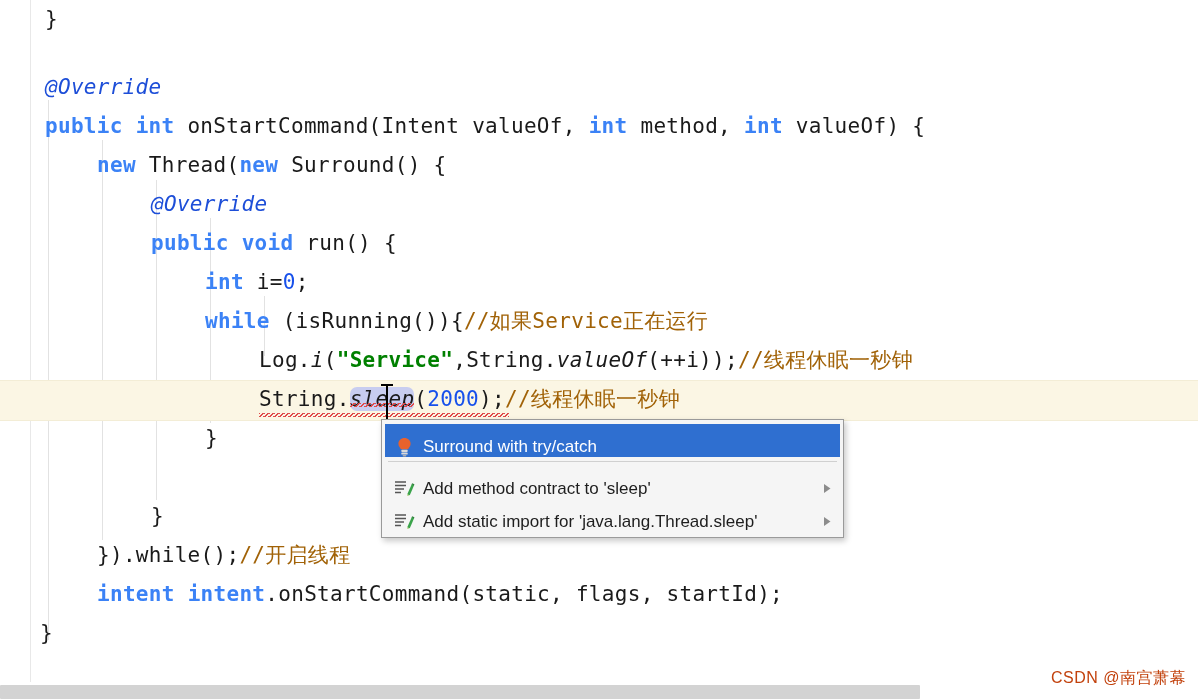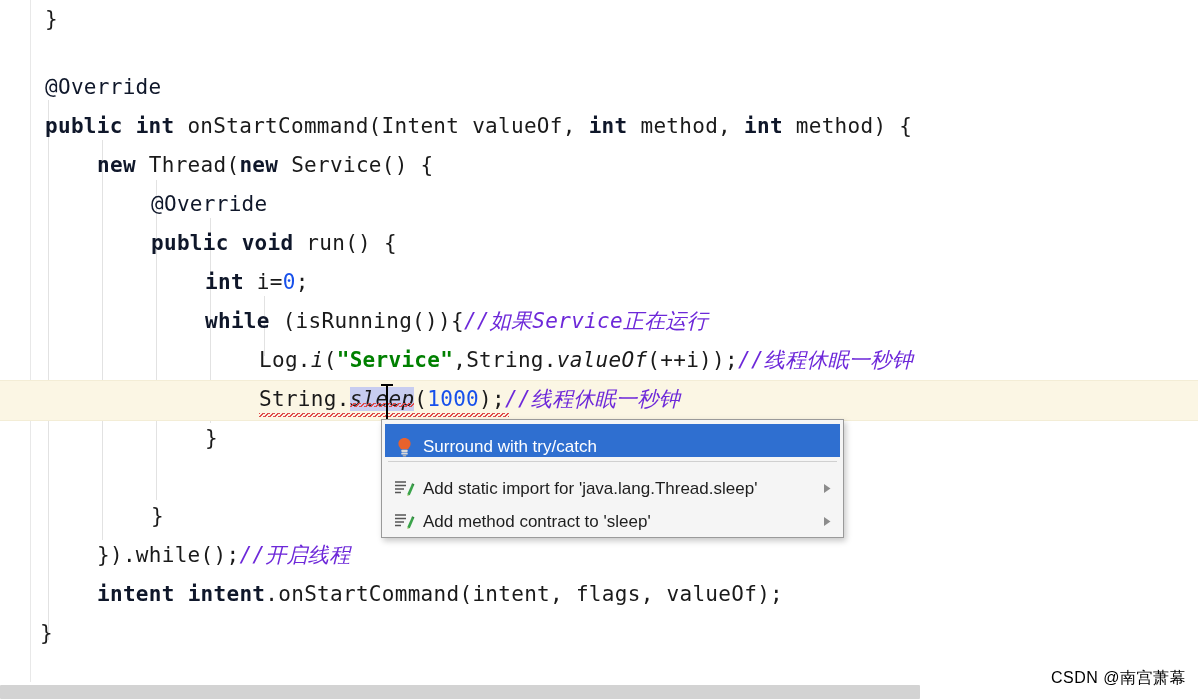--- a/index.html
+++ b/index.html
@@ -59,36 +59,37 @@
     width: 1198px;
     height: 39px;
     line-height: 39px;
     white-space: pre;
     font-family: "DejaVu Sans Mono", "Liberation Mono", monospace;
     font-size: 21px;
     color: #1a1a1a;
     letter-spacing: 0.3px;
   }
 
-  .kw   { color: #0f172a; font-weight: bold; }
+  .kw   { color: #3b82f6; font-weight: bold; }
   .plain{ color: #1a1a1a; }
   .num  { color: #1750eb; }
   .str  { color: #008000; font-weight: bold; }
-  .ann  { color: #0f172a; }
-  .cmt  { color: #6d28d9; font-style: italic; }
+  .ann  { color: #1d4ed8; font-style: italic; }
+  .cmt  { color: #a16207; }
   .mth  { color: #1a1a1a; font-style: italic; }
 
   
   .sel {
     background: #c8cdf0;
   }
   
   .err {
     position: relative;
     text-decoration: none;
+    border-radius: 7px;
   }
   .err::after {
     content: "";
     position: absolute;
     left: 0; right: 0;
     bottom: 4px;
     height: 4px;
     background-image:
       repeating-linear-gradient(135deg,
         #e04a4a 0px, #e04a4a 1.4px,
@@ -190,21 +191,21 @@
     background: #d3d3d3;
     border-radius: 1px;
   }
 
   
   #watermark {
     position: absolute;
     right: 12px; top: 668px;
     font-family: "Liberation Sans", sans-serif;
     font-size: 16px;
-    color: #000000;
+    color: #c2410c;
     letter-spacing: 0.5px;
     z-index: 20;
     white-space: nowrap;
   }
 </style>
 </head>
 <body>
 
 <div id="editor">
 
@@ -216,32 +217,32 @@
       <div class="indent-guide" style="left: 156px; top: 180px; height: 320px;"></div>
       <div class="indent-guide" style="left: 210px; top: 218px; height: 205px;"></div>
       <div class="indent-guide" style="left: 264px; top: 296px; height: 60px;"></div>
     </div>
 
   <div class="caret-line" style="top:380px;"></div>
 
   <div id="code-lines">
       <div class="code-line" style="top: 0px; padding-left: 45px;"><span class="plain">}</span></div>
       <div class="code-line" style="top: 68px; padding-left: 45px;"><span class="ann">@Override</span></div>
-      <div class="code-line" style="top: 107px; padding-left: 45px;"><span class="kw">public</span><span class="plain"> </span><span class="kw">int</span><span class="plain"> onStartCommand(Intent valueOf, </span><span class="kw">int</span><span class="plain"> method, </span><span class="kw">int</span><span class="plain"> method) {</span></div>
-      <div class="code-line" style="top: 146px; padding-left: 97px;"><span class="kw">new</span><span class="plain"> Thread(</span><span class="kw">new</span><span class="plain"> Service() {</span></div>
+      <div class="code-line" style="top: 107px; padding-left: 45px;"><span class="kw">public</span><span class="plain"> </span><span class="kw">int</span><span class="plain"> onStartCommand(Intent valueOf, </span><span class="kw">int</span><span class="plain"> method, </span><span class="kw">int</span><span class="plain"> valueOf) {</span></div>
+      <div class="code-line" style="top: 146px; padding-left: 97px;"><span class="kw">new</span><span class="plain"> Thread(</span><span class="kw">new</span><span class="plain"> Surround() {</span></div>
       <div class="code-line" style="top: 185px; padding-left: 151px;"><span class="ann">@Override</span></div>
       <div class="code-line" style="top: 224px; padding-left: 151px;"><span class="kw">public</span><span class="plain"> </span><span class="kw">void</span><span class="plain"> run() {</span></div>
       <div class="code-line" style="top: 263px; padding-left: 205px;"><span class="kw">int</span><span class="plain"> i=</span><span class="num">0</span><span class="plain">;</span></div>
       <div class="code-line" style="top: 302px; padding-left: 205px;"><span class="kw">while</span><span class="plain"> (isRunning()){</span><span class="cmt">//如果Service正在运行</span></div>
       <div class="code-line" style="top: 341px; padding-left: 259px;"><span class="plain">Log.</span><span class="mth">i</span><span class="plain">(</span><span class="str">"Service"</span><span class="plain">,String.</span><span class="mth">valueOf</span><span class="plain">(++i));</span><span class="cmt">//线程休眠一秒钟</span></div>
-      <div class="code-line" style="top: 380px; padding-left: 259px;"><span class="plain">String.</span><span class="sel err mth">sleep</span><span class="plain">(</span><span class="num">1000</span><span class="plain">);</span><span class="cmt">//线程休眠一秒钟</span></div>
+      <div class="code-line" style="top: 380px; padding-left: 259px;"><span class="plain">String.</span><span class="sel err mth">sleep</span><span class="plain">(</span><span class="num">2000</span><span class="plain">);</span><span class="cmt">//线程休眠一秒钟</span></div>
       <div class="code-line" style="top: 419px; padding-left: 205px;"><span class="plain">}</span></div>
       <div class="code-line" style="top: 497px; padding-left: 151px;"><span class="plain">}</span></div>
       <div class="code-line" style="top: 536px; padding-left: 97px;"><span class="plain">}).while();</span><span class="cmt">//开启线程</span></div>
-      <div class="code-line" style="top: 575px; padding-left: 97px;"><span class="kw">intent</span><span class="plain"> </span><span class="kw">intent</span><span class="plain">.onStartCommand(intent, flags, valueOf);</span></div>
+      <div class="code-line" style="top: 575px; padding-left: 97px;"><span class="kw">intent</span><span class="plain"> </span><span class="kw">intent</span><span class="plain">.onStartCommand(static, flags, startId);</span></div>
       <div class="code-line" style="top: 614px; padding-left: 40px;"><span class="plain">}</span></div>
     </div>
 
   <div class="errline" style="left:259px; top:413px; width:250px;"></div>
 
   <div id="mouse-cursor">
     <div class="cap-t"></div>
     <div class="stem"></div>
     <div class="cap-b"></div>
   </div>
@@ -266,38 +267,38 @@
 
     <div class="menu-item">
       <span class="menu-icon">
         <svg width="21" height="19" viewBox="0 0 21 19" aria-hidden="true">
           <path d="M1 3 L12 3 M1 6.5 L12 6.5 M1 10 L10 10 M1 13.5 L7 13.5" stroke="#555" stroke-width="1.6" fill="none"></path>
           <path d="M13.5 14.8 L17.8 4.9 L20.2 6 L15.9 15.9 L13.2 17 Z" fill="#3aa34a"></path>
           <path d="M13.4 15.1 L13.2 17 L15.1 16.3 Z" fill="#f2e9b0"></path>
           <path d="M17.9 4.8 L20.2 5.9" stroke="#2f7f3b" stroke-width="1.2"></path>
         </svg>
       </span>
-      <span class="menu-label">Add static import for 'java.lang.Thread.sleep'</span>
+      <span class="menu-label">Add method contract to 'sleep'</span>
       <span class="menu-arrow">
         <svg width="9" height="11" viewBox="0 0 9 11" aria-hidden="true">
           <path d="M1 1 L7.5 5.5 L1 10 Z" fill="#8c8c8c"></path>
         </svg>
       </span>
     </div>
 
     <div class="menu-item">
       <span class="menu-icon">
         <svg width="21" height="19" viewBox="0 0 21 19" aria-hidden="true">
           <path d="M1 3 L12 3 M1 6.5 L12 6.5 M1 10 L10 10 M1 13.5 L7 13.5" stroke="#555" stroke-width="1.6" fill="none"></path>
           <path d="M13.5 14.8 L17.8 4.9 L20.2 6 L15.9 15.9 L13.2 17 Z" fill="#3aa34a"></path>
           <path d="M13.4 15.1 L13.2 17 L15.1 16.3 Z" fill="#f2e9b0"></path>
           <path d="M17.9 4.8 L20.2 5.9" stroke="#2f7f3b" stroke-width="1.2"></path>
         </svg>
       </span>
-      <span class="menu-label">Add method contract to 'sleep'</span>
+      <span class="menu-label">Add static import for 'java.lang.Thread.sleep'</span>
       <span class="menu-arrow">
         <svg width="9" height="11" viewBox="0 0 9 11" aria-hidden="true">
           <path d="M1 1 L7.5 5.5 L1 10 Z" fill="#8c8c8c"></path>
         </svg>
       </span>
     </div>
 
   </div>
 </div>
 

